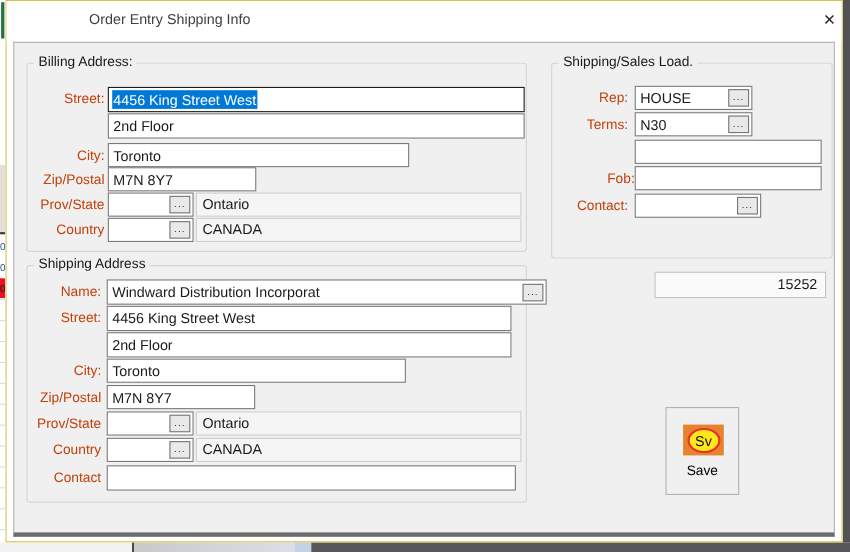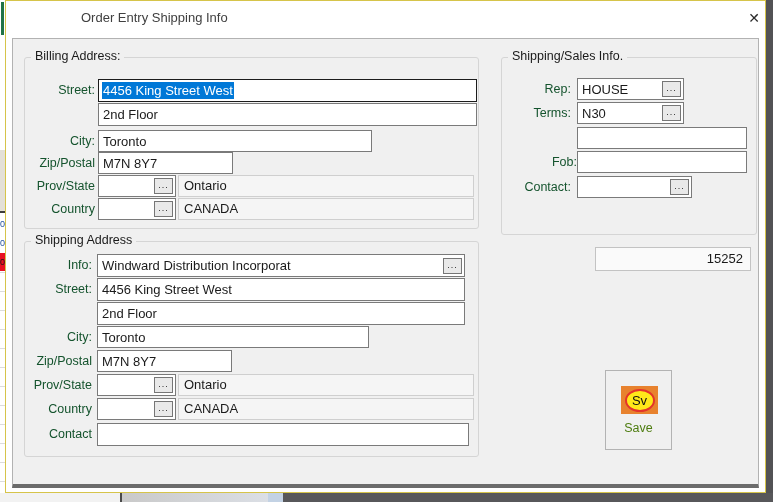--- a/index.html
+++ b/index.html
@@ -41,21 +41,21 @@
 
   
   .group { position:absolute; border:1px solid #d5d5d5; border-radius:3px; }
   .group-label { position:absolute; left:6px; top:-9px; background:#f0f0f0; padding:0 4px;
       font-size:12.5px; color:#1a1a1a; white-space:nowrap; }
   #group-billing  { left:18px;  top:56px;  width:455px; height:172px; }
   #group-shipping { left:18px;  top:240px; width:455px; height:216px; }
   #group-sales    { left:495px; top:56px;  width:256px; height:178px; }
 
   
-  .lbl { position:absolute; height:22px; line-height:22px; font-size:12.5px; color:#14532d;
+  .lbl { position:absolute; height:22px; line-height:22px; font-size:12.5px; color:#c2410c;
       text-align:right; white-space:nowrap; }
   .field, .field-ro, .combo { position:absolute; background:#fff; border:1px solid #7a7a7a;
       font-size:13px; color:#1a1a1a; }
   .field input { width:100%; height:100%; border:0; outline:0; background:transparent;
       font-family:"Liberation Sans",sans-serif; font-size:13px; color:#1a1a1a; padding:0 4px; }
   .field-focused { border:1px solid #1c1c1c; }
   .field-focused .sel { display:inline-block; margin:2px 0 0 3px; padding:0 1px;
       background:#0078d7; color:#fff; line-height:17px; }
   .field-ro { background:#f5f5f5; border:1px solid #cfcfcf; line-height:20px; padding:0 5px; }
   .composite { position:absolute; background:#fff; border:1px solid #7a7a7a; }
@@ -74,21 +74,21 @@
       display:flex; align-items:center; justify-content:center; text-align:center;
       line-height:16px; padding:0 10px; cursor:pointer; }
   .btn-save { position:absolute; left:599px; top:369px; width:67px; height:80px;
       background:#f0f0f0; border:1px solid #b3b3b3; cursor:pointer; }
   .save-icon { position:absolute; left:15px; top:15px; width:37px; height:28px; background:#e8822e;
       display:flex; align-items:center; justify-content:center; }
   .save-ellipse { width:30px; height:23px; background:#ffe81a; border:2px solid #e3342b;
       border-radius:50%; display:flex; align-items:center; justify-content:center;
       font-size:13px; color:#111; }
   .save-label { position:absolute; left:0; right:0; top:50px; text-align:center;
-      font-size:12.5px; color:#4d7c0f; }
+      font-size:12.5px; color:#000000; }
 </style>
 </head>
 <body>
 
 <div id="stage">
 
   <div class="bg-left">
     <div class="green-bar"></div>
     <div class="beige"></div>
     <div class="dark-rule"></div>
@@ -151,22 +151,22 @@
     <span class="lbl" style="left:0;width:89px;top:197px">Country</span>
     <div class="composite" style="left:92px;top:197px;width:78px;height:22px">
       <span class="txt"></span>
       <span class="mini-btn">...</span>
     </div>
     <div class="field-ro" style="left:172px;top:197px;width:296px;height:22px">CANADA</div>
 
     <div class="group" id="group-shipping">
       <span class="group-label">Shipping Address</span>
     </div>
-    <span class="lbl" style="left:0;width:86px;top:253px">Info:</span>
-    <div class="composite" style="left:91px;top:253px;width:368px;height:23px">
+    <span class="lbl" style="left:0;width:86px;top:253px">Name:</span>
+    <div class="composite" style="left:91px;top:253px;width:400px;height:23px">
       <span class="txt" style="line-height:22px">Windward Distribution Incorporat</span>
       <span class="mini-btn">...</span>
     </div>
     <span class="lbl" style="left:0;width:86px;top:277px">Street:</span>
     <div class="field" style="left:91px;top:277px;width:368px;height:23px">
       <input value="4456 King Street West" style="">
     </div>
     <div class="field" style="left:91px;top:301px;width:368px;height:23px">
       <input value="2nd Floor" style="">
     </div>
@@ -189,21 +189,21 @@
       <span class="txt"></span>
       <span class="mini-btn">...</span>
     </div>
     <div class="field-ro" style="left:172px;top:397px;width:296px;height:22px">CANADA</div>
     <span class="lbl" style="left:0;width:86px;top:422px">Contact</span>
     <div class="field" style="left:91px;top:422px;width:372px;height:23px">
       <input value="" style="">
     </div>
 
     <div class="group" id="group-sales">
-      <span class="group-label">Shipping/Sales Info.</span>
+      <span class="group-label">Shipping/Sales Load.</span>
     </div>
     <span class="lbl" style="left:465px;width:100px;top:77px">Rep:</span>
     <div class="composite" style="left:571px;top:77px;width:107px;height:22px">
       <span class="txt">HOUSE</span>
       <span class="mini-btn">...</span>
     </div>
     <span class="lbl" style="left:465px;width:100px;top:101px">Terms:</span>
     <div class="composite" style="left:571px;top:101px;width:107px;height:22px">
       <span class="txt">N30</span>
       <span class="mini-btn">...</span>

